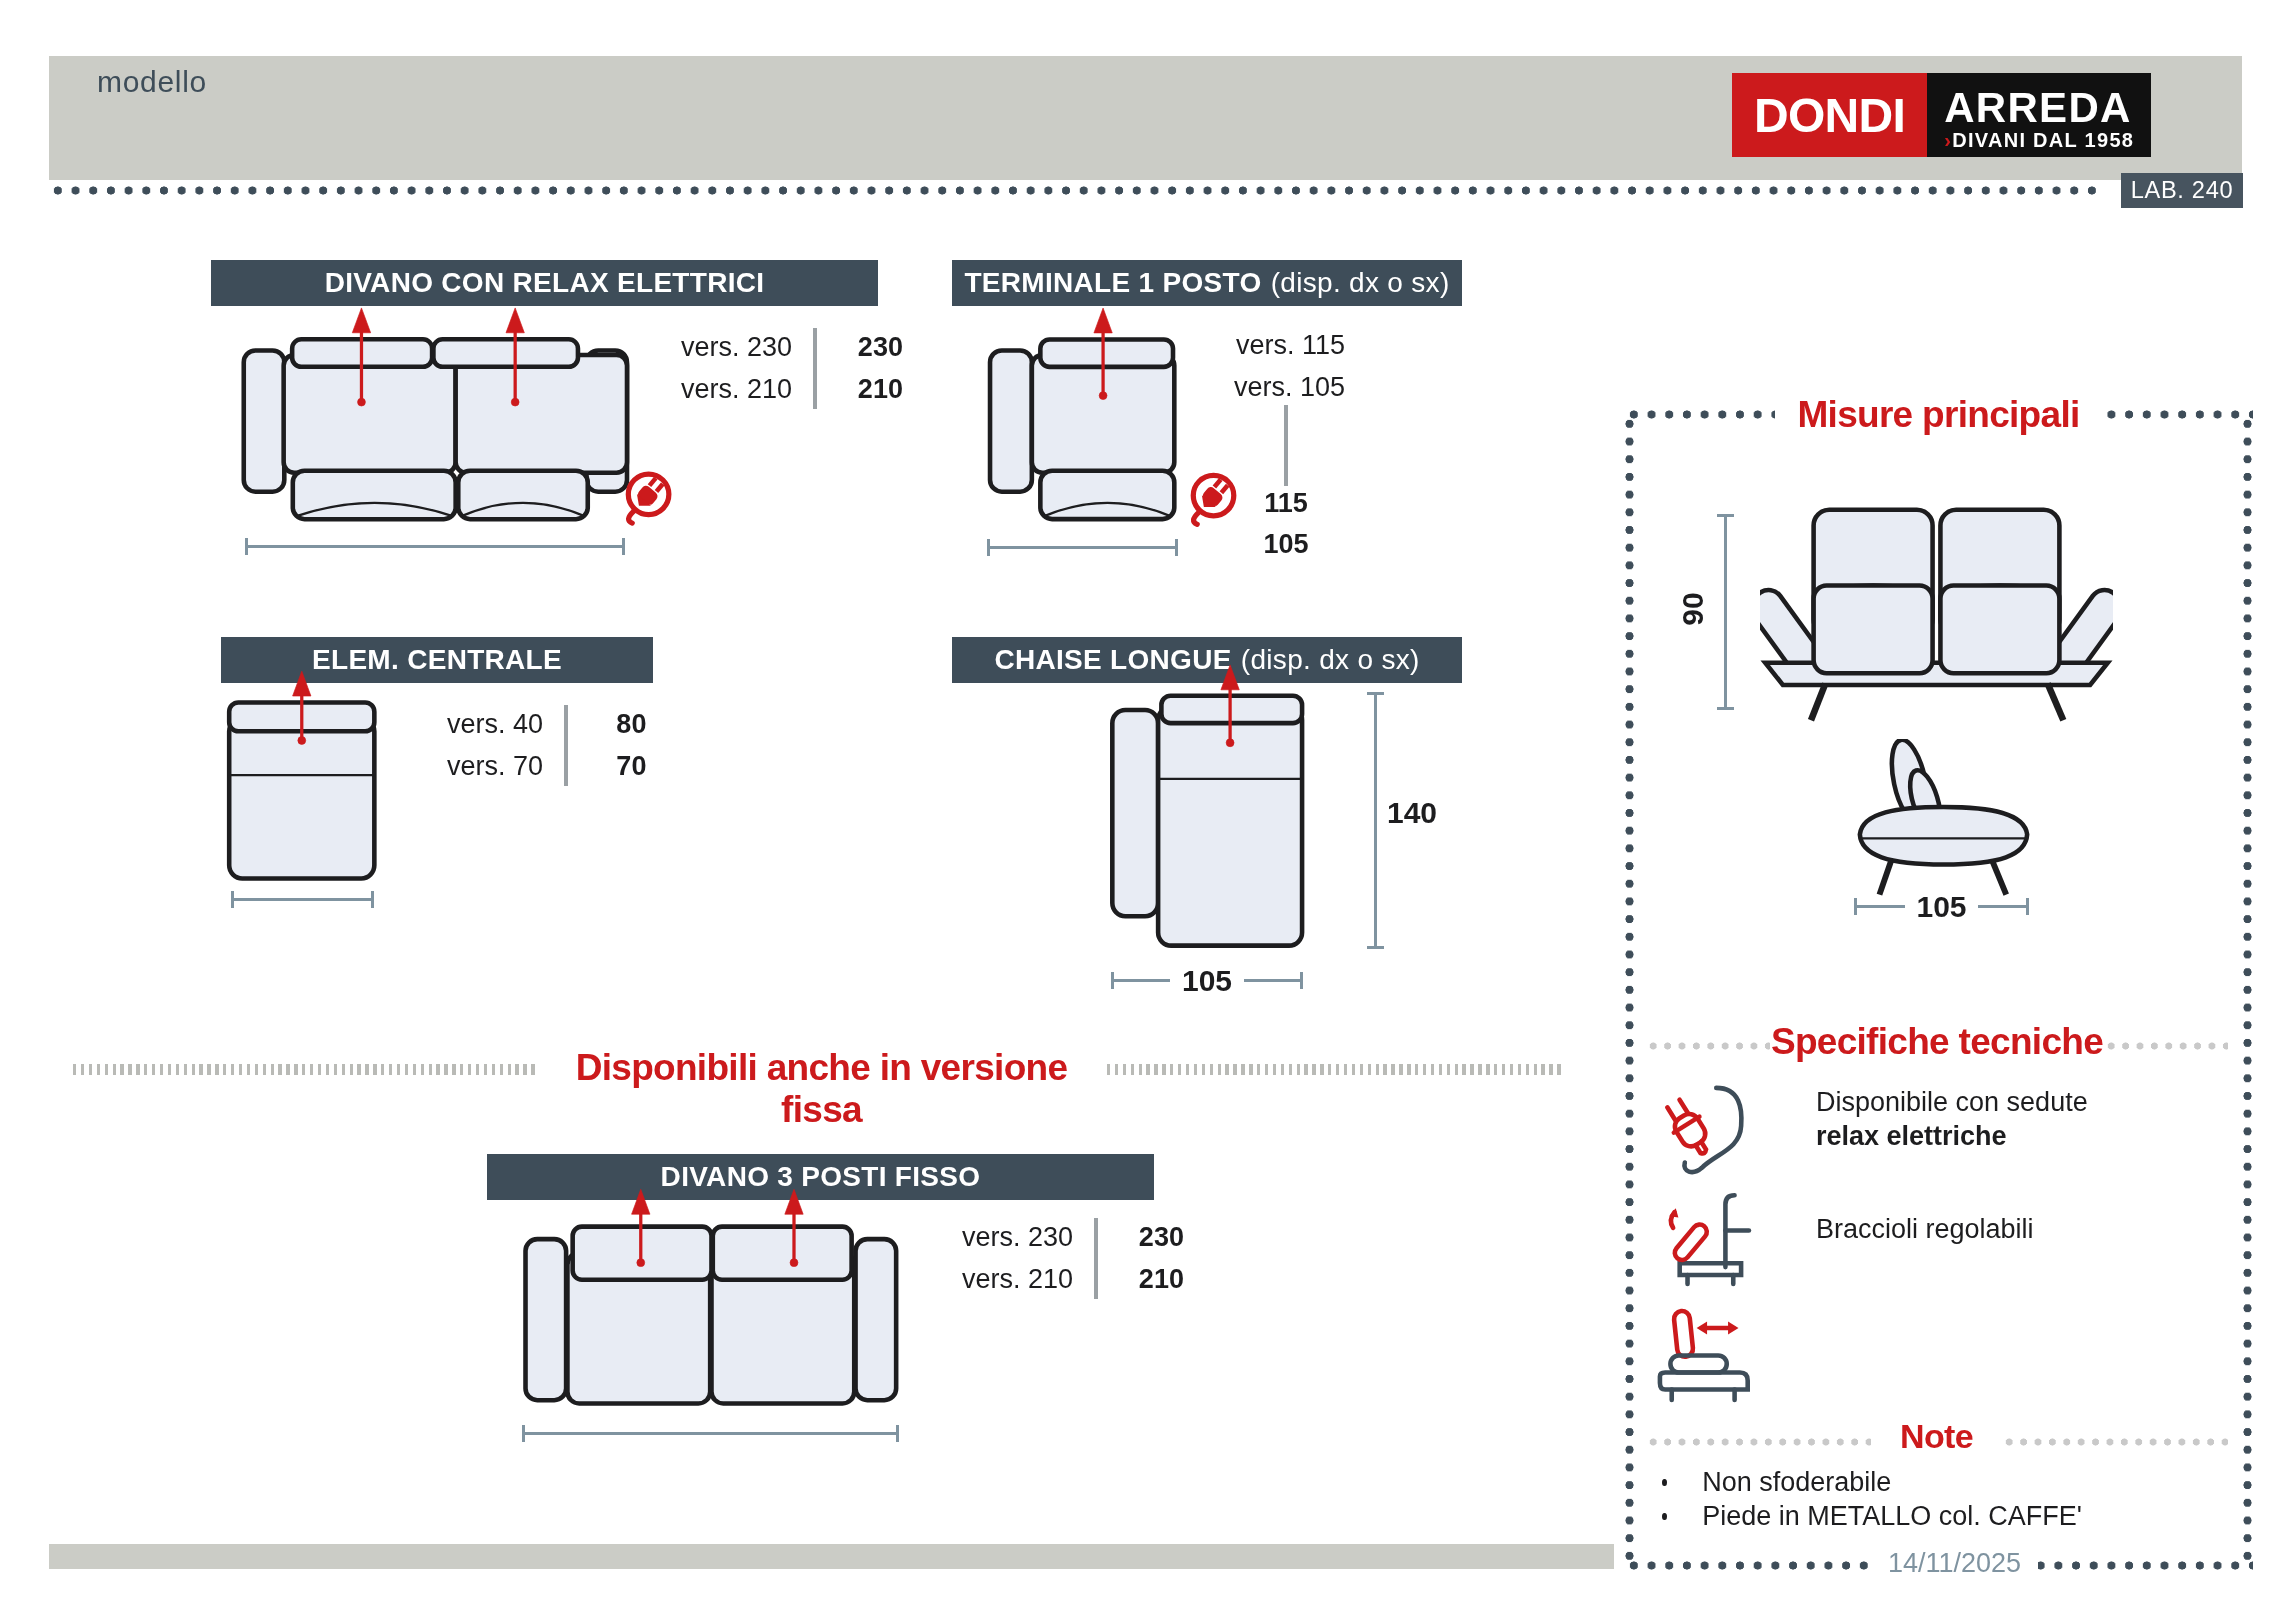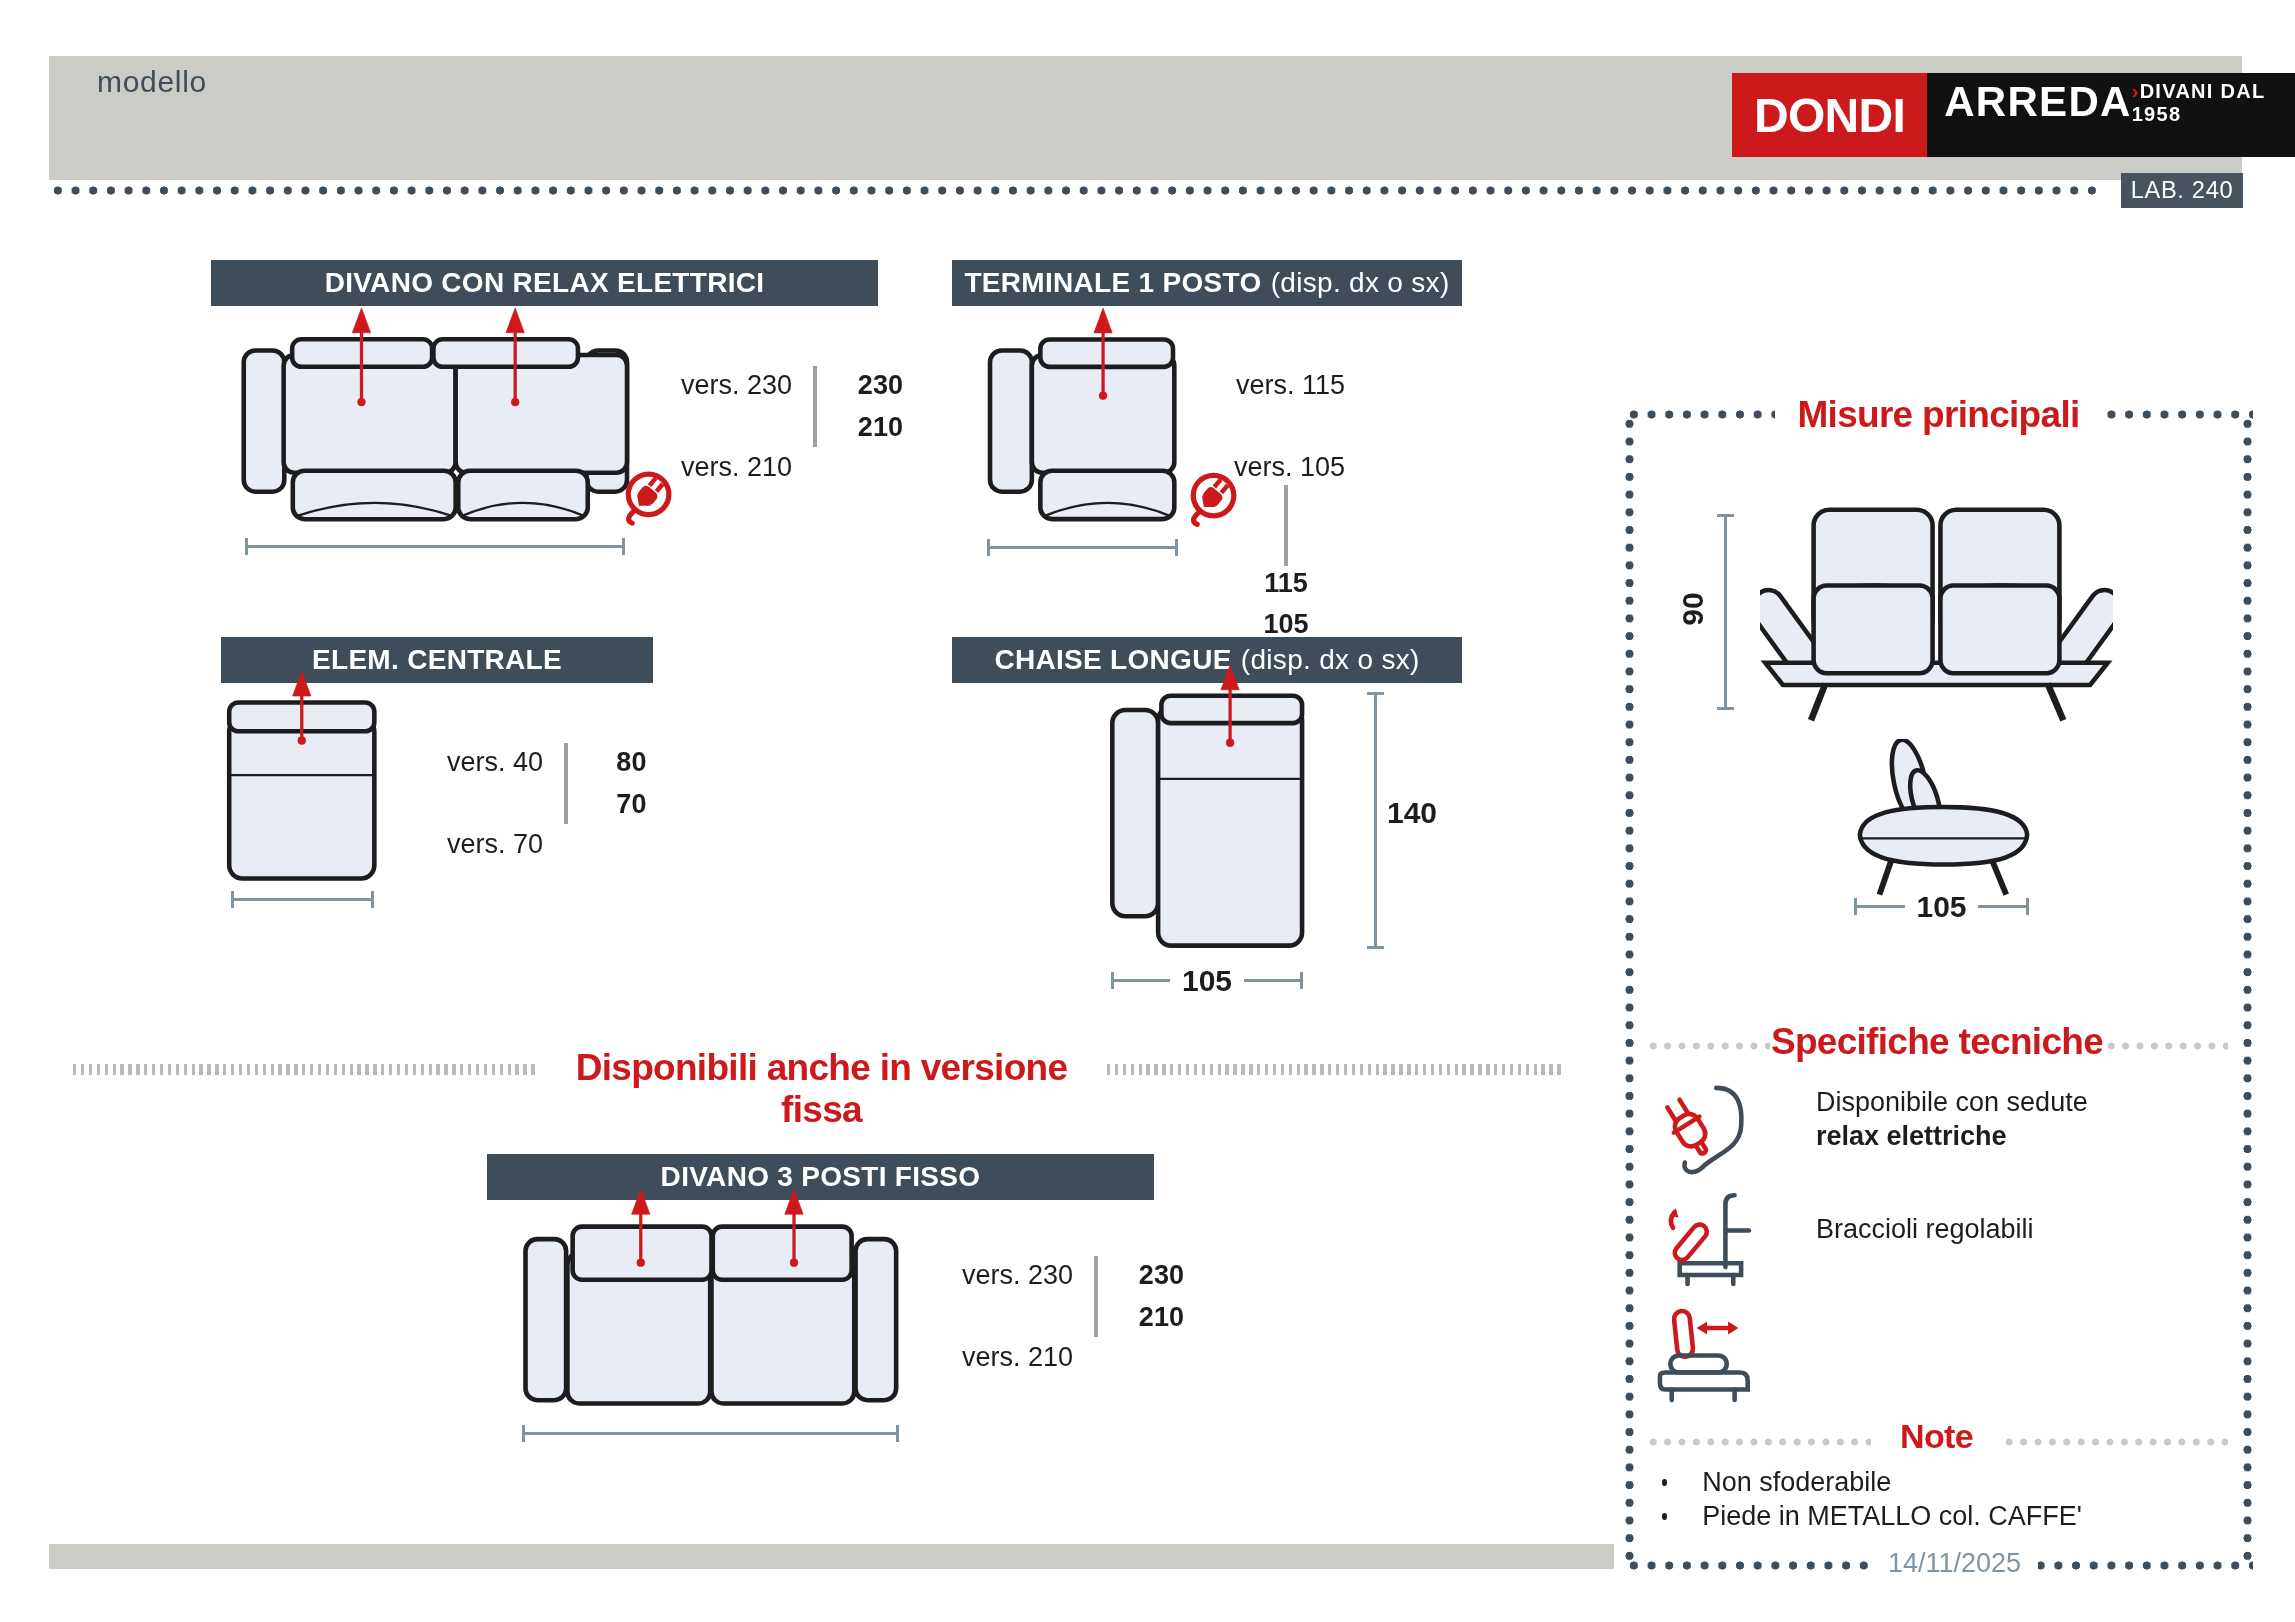--- a/index.html
+++ b/index.html
@@ -9,21 +9,21 @@
   #canvas { position:relative; width:2295px; height:1623px; overflow:hidden; background:#fff; }
 
   
   .band { background:#cbccc6; }
   .modello { color:#3e4d59; font-size:30px; letter-spacing:0.7px; }
   .sierra  { color:#3e4d59; font-size:77px; font-weight:bold; letter-spacing:-1.3px; }
   .logo { display:flex; }
   .logo-red { background:#cc1a1c; color:#fff; font-weight:bold; font-size:48px;
     display:flex; align-items:center; justify-content:center; padding:0 22px; letter-spacing:-0.7px;}
   .logo-black { background:#111; color:#fff; padding:6.5px 17px 5.2px 17px;
-    display:flex; justify-content:flex-end; }
+    display:flex; flex-direction:column; justify-content:flex-end; }
   .logo-arreda { font-weight:bold; font-size:42px; letter-spacing:1.3px; line-height:43px;}
   .logo-tag { font-weight:bold; font-size:20px; letter-spacing:1.3px; }
   .logo-tag .chev { color:#cc1a1c; }
   .lab-badge { background:#47545f; color:#fff; font-size:23.6px;
     display:flex; align-items:center; justify-content:center; letter-spacing:0.7px;}
 
   
   .hdots { height:9.2px;
     background-image: radial-gradient(circle, #3e4d59 3.9px, transparent 4.4px);
     background-size: 17.7px 9.2px; background-repeat: repeat-x; background-position: 0 50%; }
@@ -37,21 +37,21 @@
     background-image: repeating-linear-gradient(90deg, #b9bab6 0 3.3px, transparent 3.3px 7.9px); }
 
   
   .tbar { background:#3e4d59; color:#fff; display:flex; align-items:center;
     justify-content:center; font-size:28px; font-weight:bold; letter-spacing:0.3px; }
   .tbar .suffix { font-weight:normal; margin-left:9.2px; }
 
   
   .vtable { display:flex; align-items:center; }
   .vcol { display:flex; flex-direction:column; gap:6.5px; }
-  .vlabel { font-size:27px; color:#1d1d1f; text-align:right; width:118px; line-height:35px;margin-top:40px;}
+  .vlabel { font-size:27px; color:#1d1d1f; text-align:right; width:118px; line-height:35px;}
   .vsep { width:3.9px; height:81px; background:#9aa0a4; margin:0 21px; }
   .vval { font-size:27px; font-weight:bold; color:#1d1d1f; text-align:center; width:85px; line-height:35px;}
 
   
   .mline { display:flex; align-items:center; height:17px; }
   .mline .tick { width:3.3px; height:17px; background:#7f93a0; }
   .mline .bar { flex:1; height:3.3px; background:#7f93a0; }
   .mline .mlabel { font-size:30px; font-weight:bold; color:#1d1d1f; padding:0 11.8px; }
   .mline-v { display:flex; flex-direction:column; align-items:center; width:17px; }
   .mline-v .tick { height:3.3px; width:17px; background:#7f93a0; }

